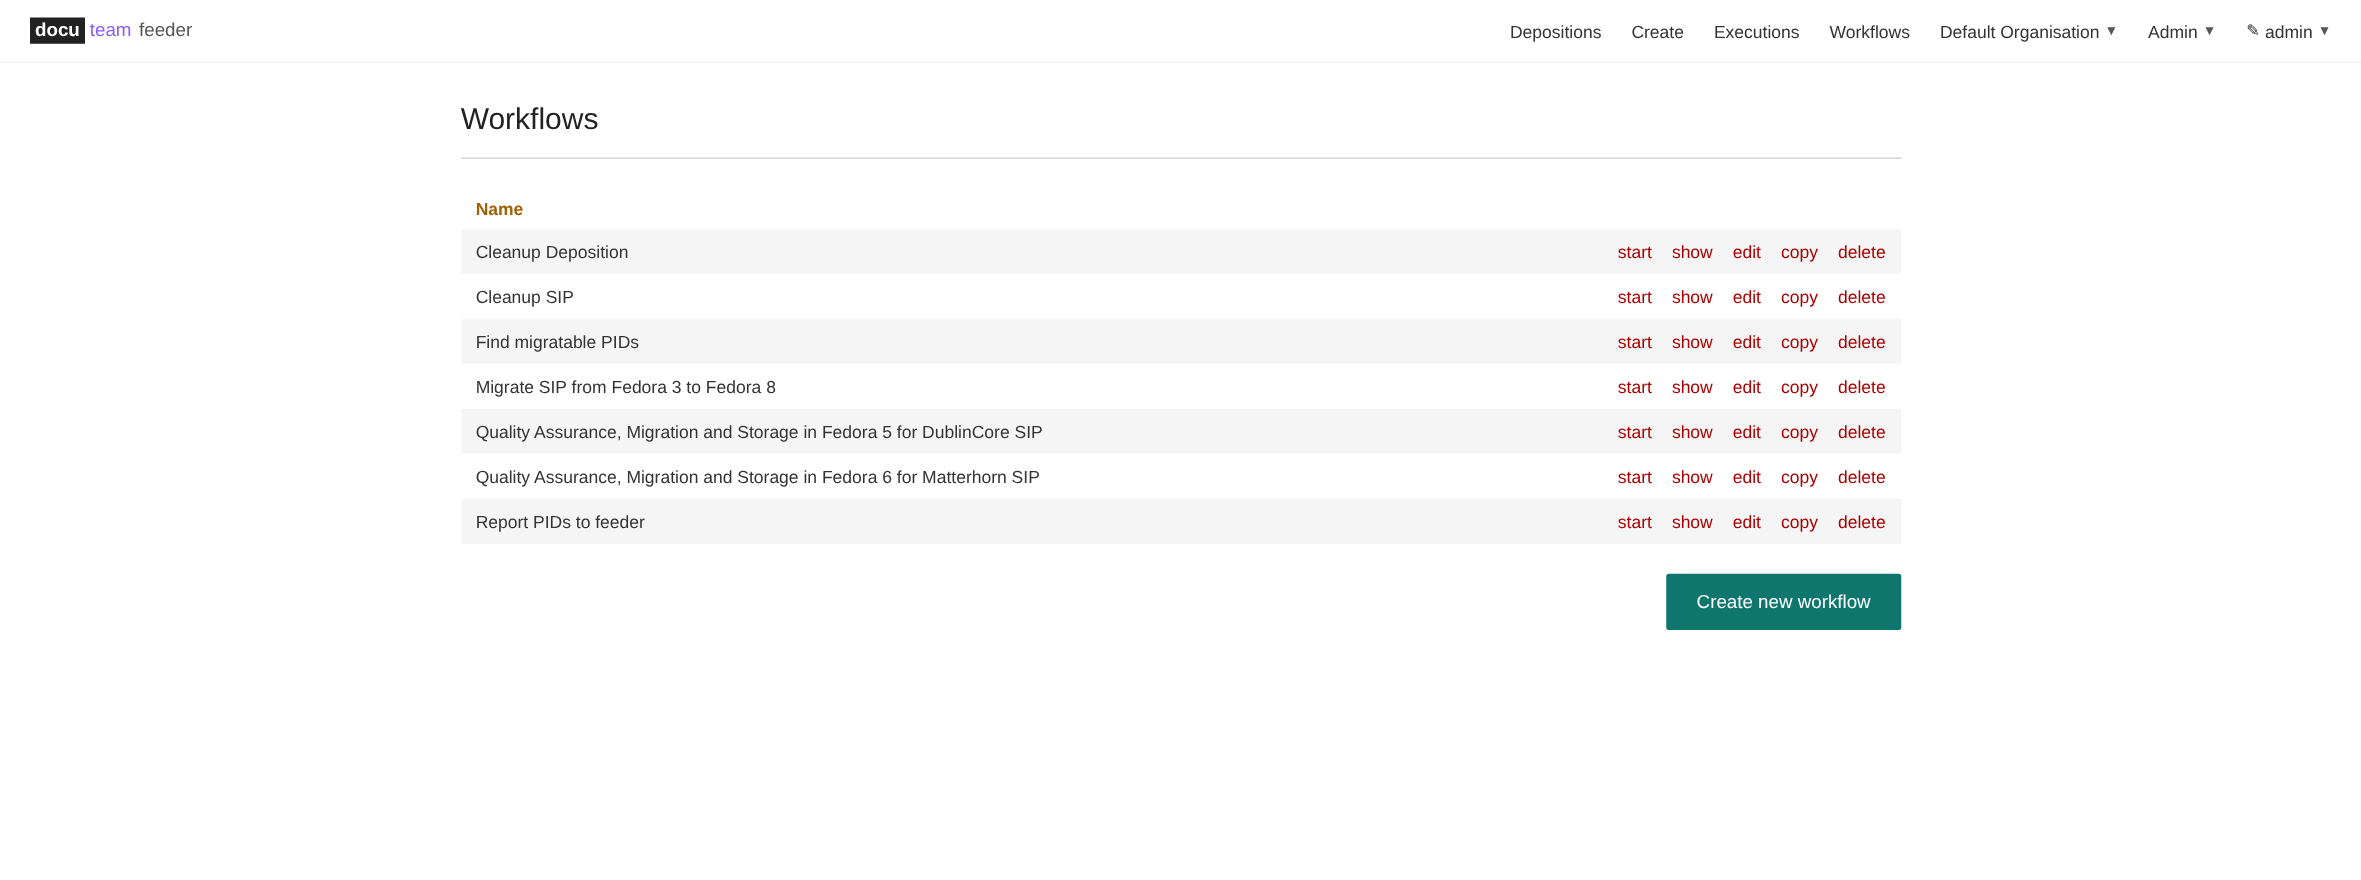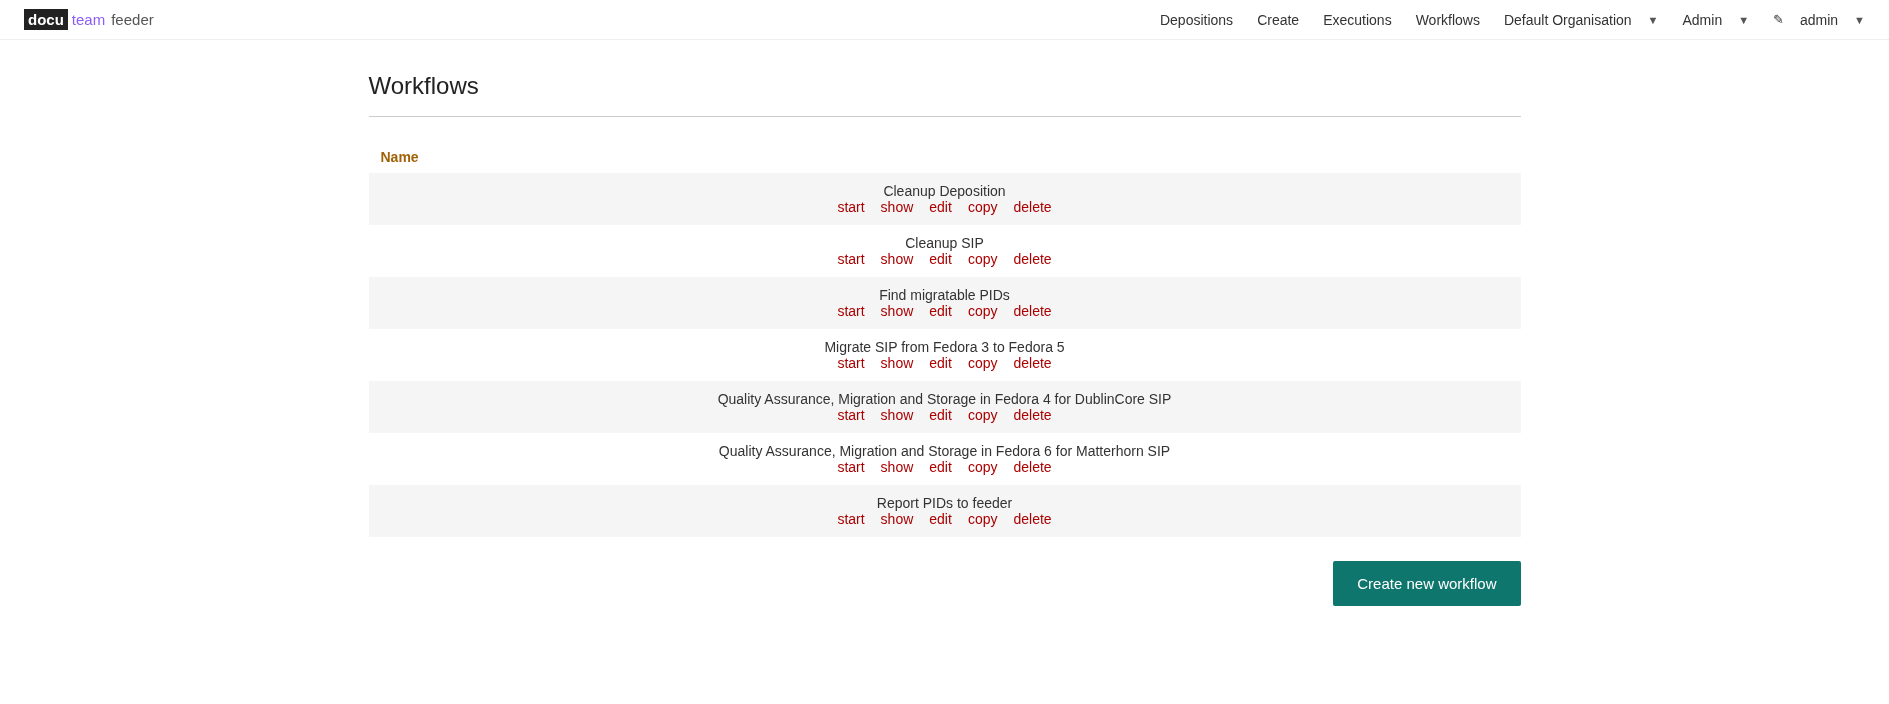--- a/index.html
+++ b/index.html
@@ -4,21 +4,21 @@
   <style>
     * { box-sizing: border-box; margin: 0; padding: 0; }
     body { font-family: Arial, sans-serif; font-size: 14px; color: #333; background: #fff; }
 
     
     .header {
       display: flex;
       align-items: center;
       justify-content: space-between;
       padding: 0 24px;
-      height: 40px;
+      height: 50px;
       background: #fff;
       border-bottom: 1px solid #eee;
     }
     .logo {
       display: flex;
       align-items: center;
       gap: 4px;
     }
     .logo-docu {
       background: #222;
@@ -45,21 +45,21 @@
     .nav-item {
       font-size: 14px;
       color: #333;
       cursor: pointer;
       text-decoration: none;
       white-space: nowrap;
     }
     .nav-dropdown {
       display: flex;
       align-items: center;
-      gap: 16px;
+      gap: 4px;
       cursor: pointer;
       justify-content: space-between;
     }
     .nav-dropdown .chevron {
       font-size: 11px;
       color: #555;
     }
 
     
     .main {
@@ -91,21 +91,20 @@
     .workflow-table {
       width: 100%;
       border-collapse: collapse;
     }
 
     .workflow-row {
       display: flex;
       align-items: center;
       justify-content: space-between;
       padding: 10px 12px;
-      flex-direction: column;
     }
 
     .workflow-row:nth-child(odd) {
       background: #f5f5f5;
     }
     .workflow-row:nth-child(even) {
       background: #fff;
     }
 
     .workflow-name {
@@ -206,31 +205,31 @@
         <span class="workflow-name">Find migratable PIDs</span>
         <div class="workflow-actions">
           <a class="action-link">start</a>
           <a class="action-link">show</a>
           <a class="action-link">edit</a>
           <a class="action-link">copy</a>
           <a class="action-link">delete</a>
         </div>
       </div>
       <div class="workflow-row">
-        <span class="workflow-name">Migrate SIP from Fedora 3 to Fedora 5</span>
-        <div class="workflow-actions">
-          <a class="action-link">start</a>
-          <a class="action-link">show</a>
-          <a class="action-link">edit</a>
-          <a class="action-link">copy</a>
-          <a class="action-link">delete</a>
-        </div>
-      </div>
-      <div class="workflow-row">
-        <span class="workflow-name">Quality Assurance, Migration and Storage in Fedora 4 for DublinCore SIP</span>
+        <span class="workflow-name">Migrate SIP from Fedora 3 to Fedora 8</span>
+        <div class="workflow-actions">
+          <a class="action-link">start</a>
+          <a class="action-link">show</a>
+          <a class="action-link">edit</a>
+          <a class="action-link">copy</a>
+          <a class="action-link">delete</a>
+        </div>
+      </div>
+      <div class="workflow-row">
+        <span class="workflow-name">Quality Assurance, Migration and Storage in Fedora 5 for DublinCore SIP</span>
         <div class="workflow-actions">
           <a class="action-link">start</a>
           <a class="action-link">show</a>
           <a class="action-link">edit</a>
           <a class="action-link">copy</a>
           <a class="action-link">delete</a>
         </div>
       </div>
       <div class="workflow-row">
         <span class="workflow-name">Quality Assurance, Migration and Storage in Fedora 6 for Matterhorn SIP</span>

